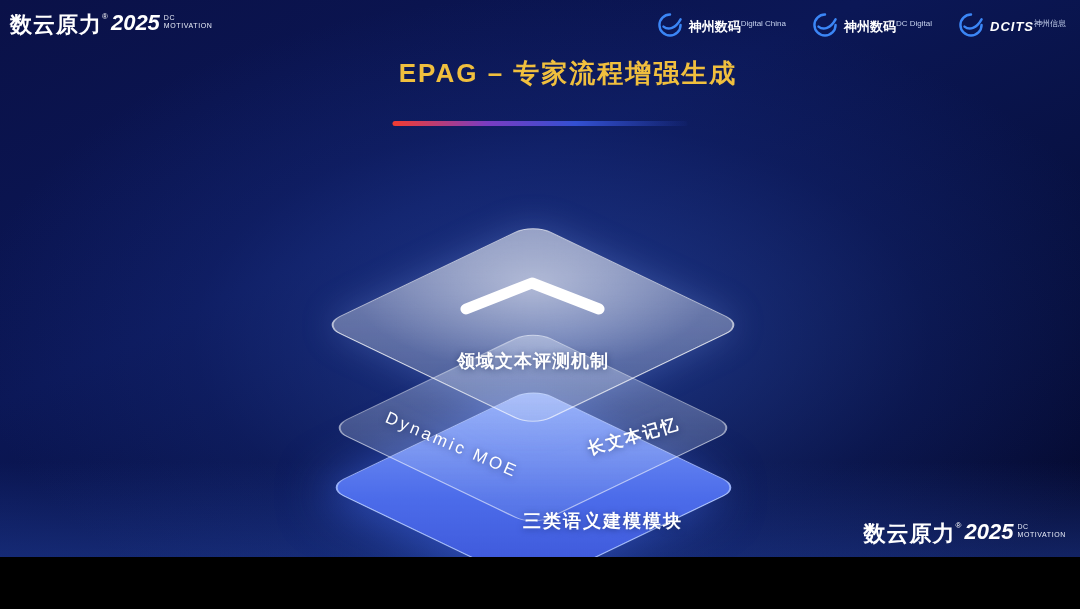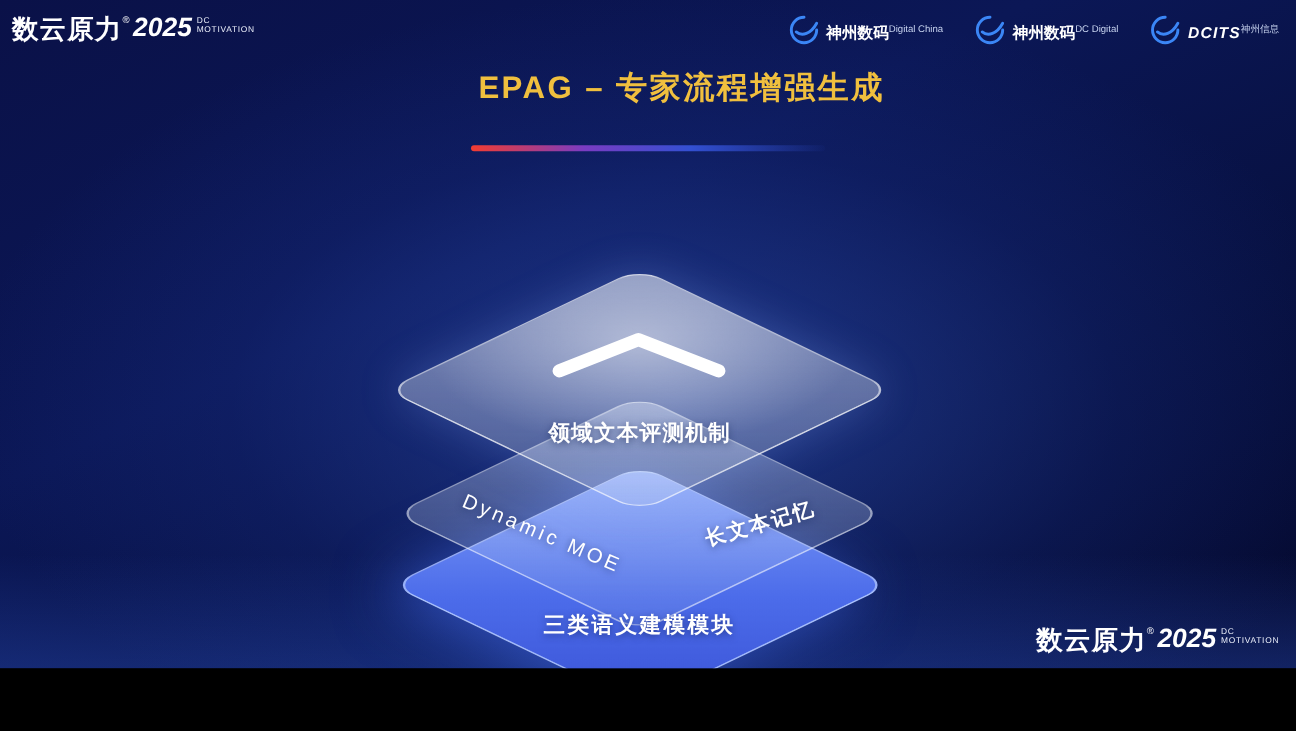--- a/index.html
+++ b/index.html
@@ -92,21 +92,21 @@
 
   .chevron { position: absolute; left: 450px; top: 270px; z-index: 6; }
 
   .layer-label {
     position: absolute; z-index: 6; color: #fff;
     text-shadow: 0 1px 6px rgba(15,30,80,0.55);
   }
   .label-top    { left: 383px; top: 337px; width: 300px; text-align: center; font-size: 18px; font-weight: bold; letter-spacing: 1px; margin-top: 12px; }
   .label-dyn    { left: 390px; top: 408px; transform: rotate(23deg); transform-origin: left top; font-size: 17px; letter-spacing: 3px; font-weight: 500; }
   .label-mem    { left: 588px; top: 438px; transform: rotate(-16deg); transform-origin: left center; font-size: 17px; font-weight: bold; letter-spacing: 2px; }
-  .label-bottom { left: 383px; top: 509px; width: 300px; text-align: center; font-size: 18px; font-weight: bold; letter-spacing: 2px; }
+  .label-bottom { left: 383px; top: 509px; width: 300px; text-align: right; font-size: 18px; font-weight: bold; letter-spacing: 2px; }
 </style>
 </head>
 <body>
 
 <div class="slide">
 
   <div class="brand brand-topleft">
     <span class="brand-name">数云原力</span>
     <span class="brand-reg">®</span>
     <span class="brand-year">2025</span>

